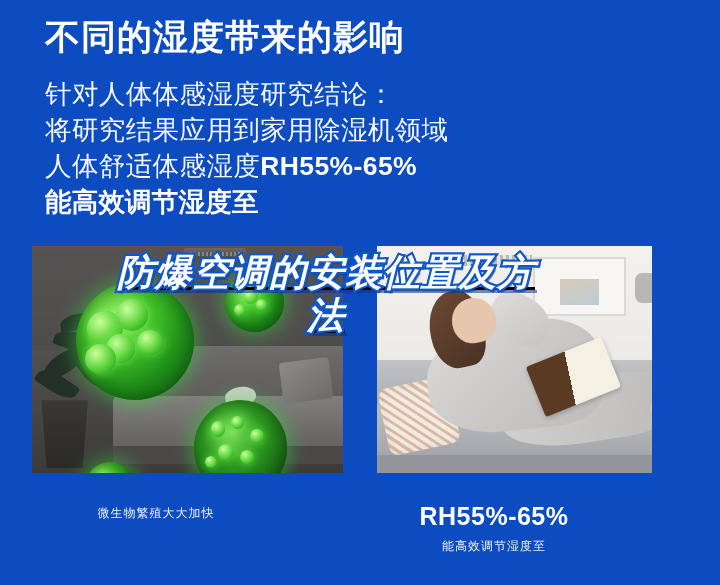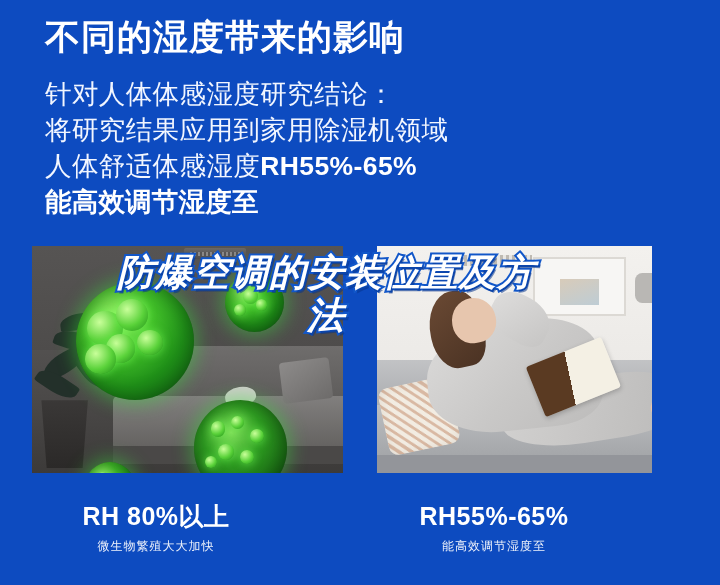--- a/index.html
+++ b/index.html
@@ -214,20 +214,21 @@
     transform:rotate(16deg);
   }
 
   
   #overlay-title {
     position:absolute;
     left:0; right:0; top:252px;
     text-align:center;
     z-index:30;
     pointer-events:none;
+    text-decoration:underline;
   }
   #overlay-title .ot-line {
     display:block;
     font-size:37px;
     font-weight:700;
     font-style:italic;
     color:#ffffff;
     line-height:1.16;
     letter-spacing:1px;
     -webkit-text-stroke:4px #1257c9;
@@ -345,21 +346,20 @@
     </div>
   </div>
 
   <div id="overlay-title">
     <span class="ot-line">防爆空调的安装位置及方</span>
     <span class="ot-line">法</span>
   </div>
 
   <div id="captions">
     <div class="caption-col" id="caption-left-col">
-      <div class="cap-title">RH 80%以上</div>
       <div class="cap-sub">微生物繁殖大大加快</div>
     </div>
     <div class="caption-col" id="caption-right-col">
       <div class="cap-title">RH55%-65%</div>
       <div class="cap-sub">能高效调节湿度至</div>
     </div>
   </div>
 
 </div>
 

